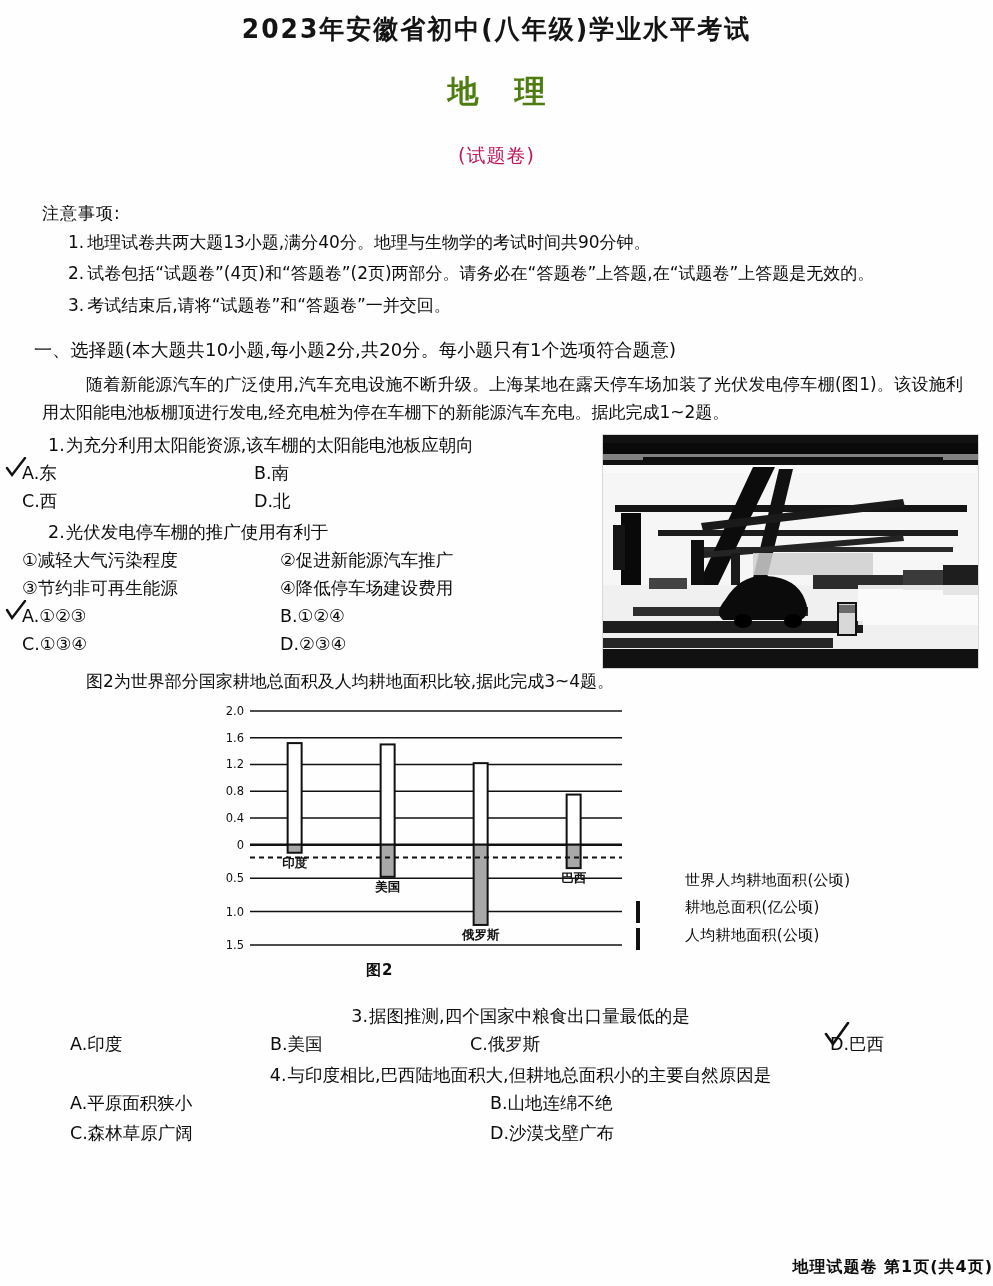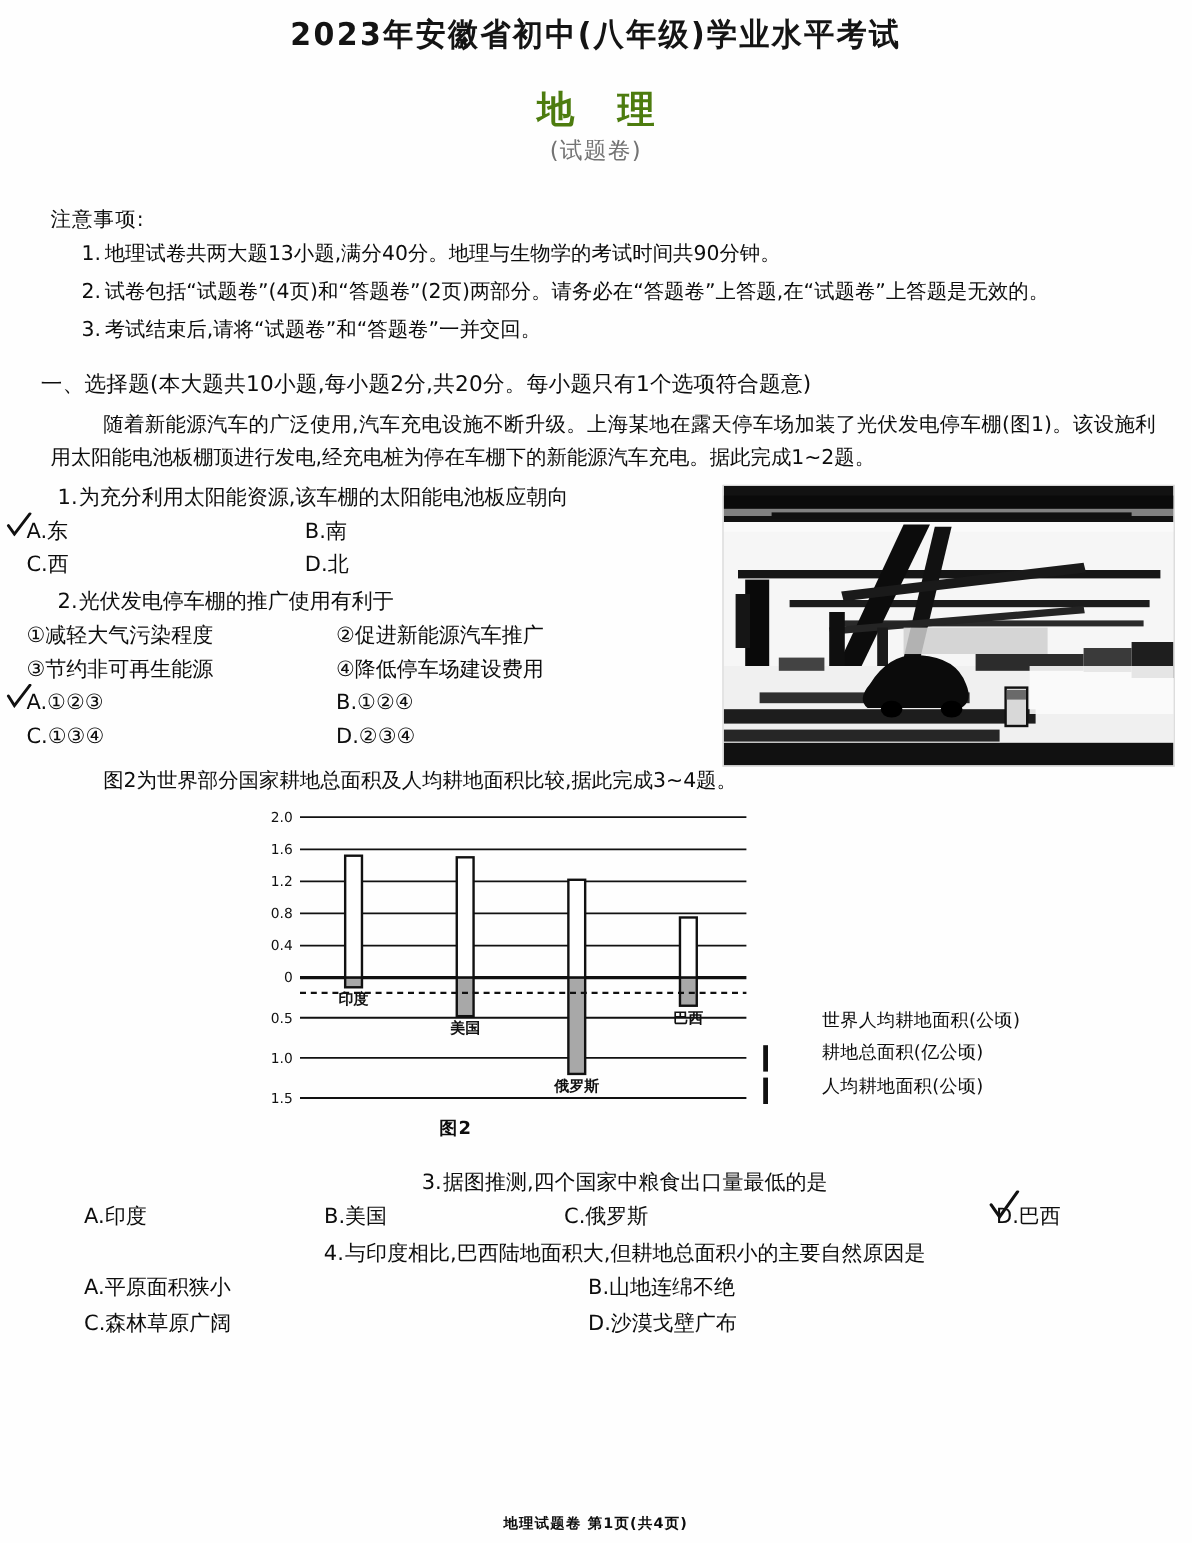--- a/index.html
+++ b/index.html
@@ -38,22 +38,23 @@
     font-size: 31px;
     font-weight: bold;
     letter-spacing: 36px;
     margin-top: 26px;
     padding-left: 36px;
     color: #4d7c0f;
   }
   .paper-kind {
     text-align: center;
     font-size: 19px;
+    margin-top: 30px;
     letter-spacing: 1px;
-    color: #737373;
+    color: #be185d;
   }
 
   
   .notes {
     margin: 36px 0 0 42px;
     font-size: 16.5px;
     line-height: 1.05;
   }
   .notes-head {
     font-size: 17px;
@@ -212,22 +213,22 @@
     line-height: 1.7;
   }
   .tailopts .opt { width: 200px; position: relative; }
 
   
   .footer {
     position: absolute;
     left: 0;
     right: 0;
     bottom: 8px;
-    text-align: center;
-    font-size: 12px;
+    text-align: right;
+    font-size: 16px;
     font-weight: bold;
     letter-spacing: 1px;
   }
 
   
   .scan { filter: blur(0.18px); }
 </style>
 </head>
 <body>
 

